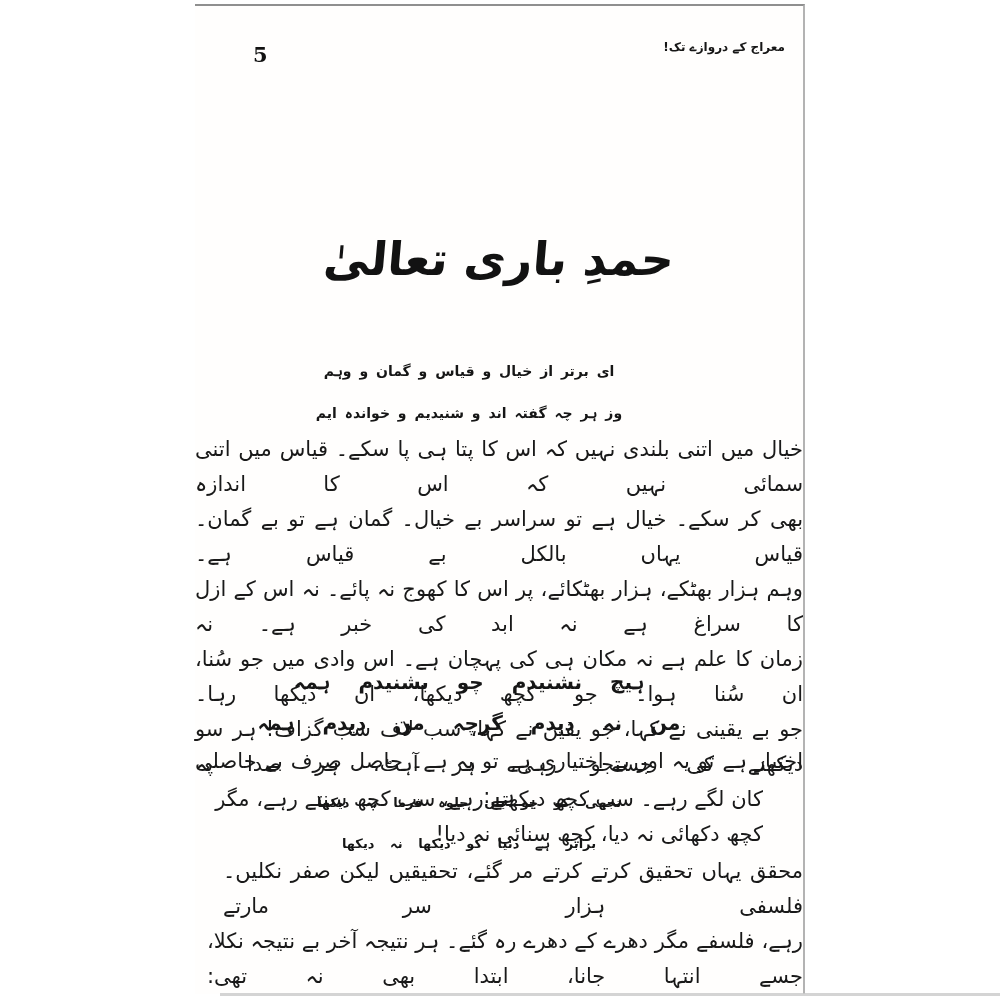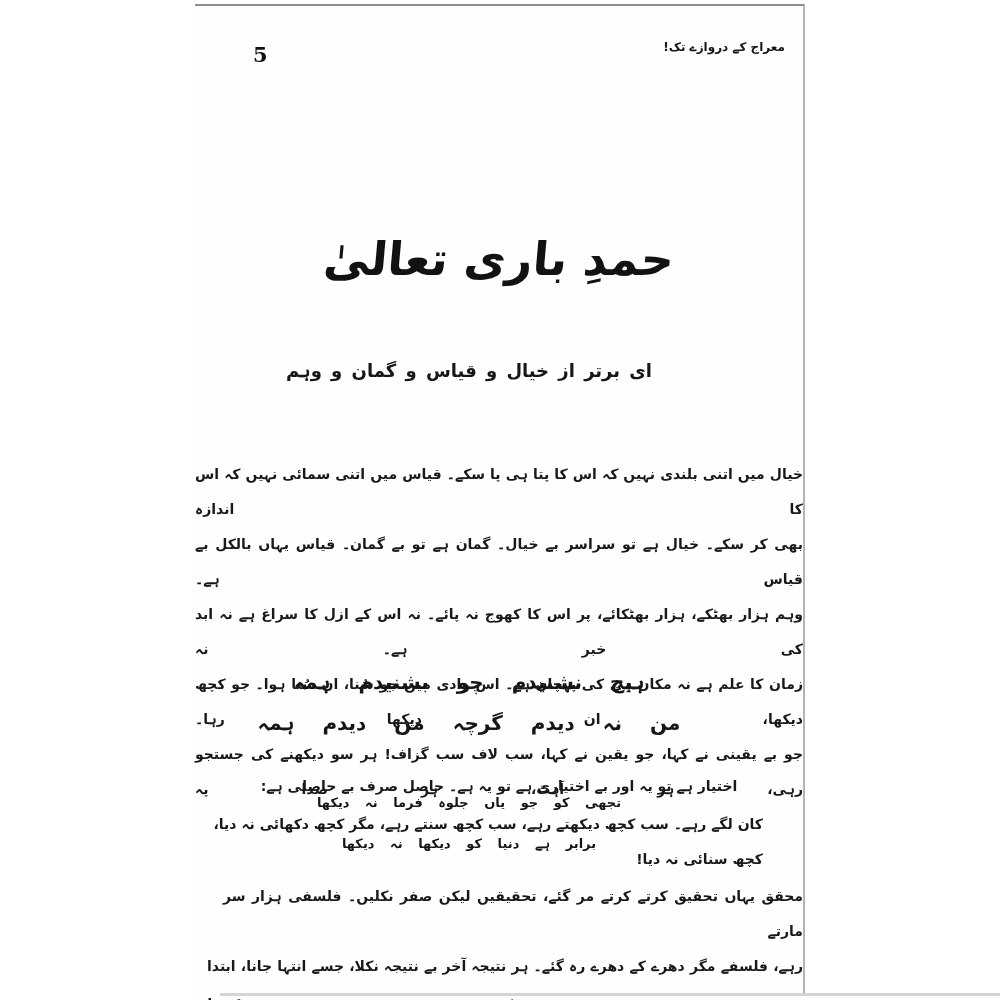--- a/index.html
+++ b/index.html
@@ -76,36 +76,35 @@
     width: 100%;
     box-sizing: border-box;
     padding-right: 60px;
     text-align: center;
     font-weight: bold;
     color: #161616;
   }
   .couplet .v {
     line-height: 42px;
   }
-  .couplet-1 { top: 344px; font-size: 18px; word-spacing: 3px; }
+  .couplet-1 { top: 344px; font-size: 14px; word-spacing: 3px; }
   .couplet-2 { top: 656px; font-size: 20px; word-spacing: 1.05em; }
   .couplet-2 .v { line-height: 41px; }
   .couplet-3 { top: 776px; font-size: 13px; word-spacing: 0.85em; }
   .couplet-3 .v { line-height: 41px; }
   
   .prose {
     position: absolute;
     left: 0;
     width: 100%;
     box-sizing: border-box;
-    font-size: 14px;
-    font-weight: bold;
+    font-size: 21px;
+    font-weight: normal;
     color: #191919;
     letter-spacing: -0.3px;
-    margin-top: 25px;
   }
   .prose .ln {
     line-height: 35px;
     text-align: justify;
     text-align-last: justify;
   }
   .prose-1 { top: 426px; }
   .prose-1 .ln-last {
     text-align: right;
     text-align-last: right;
@@ -126,20 +125,21 @@
 <div class="page">
 
   <div class="page-number">5</div>
 
   <div class="running-header">معراج کے دروازے تک!</div>
 
   <div class="hamd-title">حمدِ باری تعالیٰ</div>
 
   <div class="couplet couplet-1">
     <div class="v">ای برتر از خیال و قیاس و گمان و وہم</div>
+    <div class="v">وز ہر چہ گفتہ اند و شنیدیم و خواندہ ایم</div>
   </div>
 
   <div class="prose prose-1">
     <div class="ln">خیال میں اتنی بلندی نہیں کہ اس کا پتا ہی پا سکے۔ قیاس میں اتنی سمائی نہیں کہ اس کا اندازہ</div>
     <div class="ln">بھی کر سکے۔ خیال ہے تو سراسر بے خیال۔ گمان ہے تو بے گمان۔ قیاس یہاں بالکل بے قیاس ہے۔</div>
     <div class="ln">وہم ہزار بھٹکے، ہزار بھٹکائے، پر اس کا کھوج نہ پائے۔ نہ اس کے ازل کا سراغ ہے نہ ابد کی خبر ہے۔ نہ</div>
     <div class="ln">زمان کا علم ہے نہ مکان ہی کی پہچان ہے۔ اس وادی میں جو سُنا، ان سُنا ہوا۔ جو کچھ دیکھا، ان دیکھا رہا۔</div>
     <div class="ln">جو بے یقینی نے کہا، جو یقین نے کہا، سب لاف سب گزاف! ہر سو دیکھنے کی جستجو رہی، ہر آہٹ، ہر صدا پہ</div>
     <div class="ln ln-last">کان لگے رہے۔ سب کچھ دیکھتے رہے، سب کچھ سنتے رہے، مگر کچھ دکھائی نہ دیا، کچھ سنائی نہ دیا!</div>
   </div>

